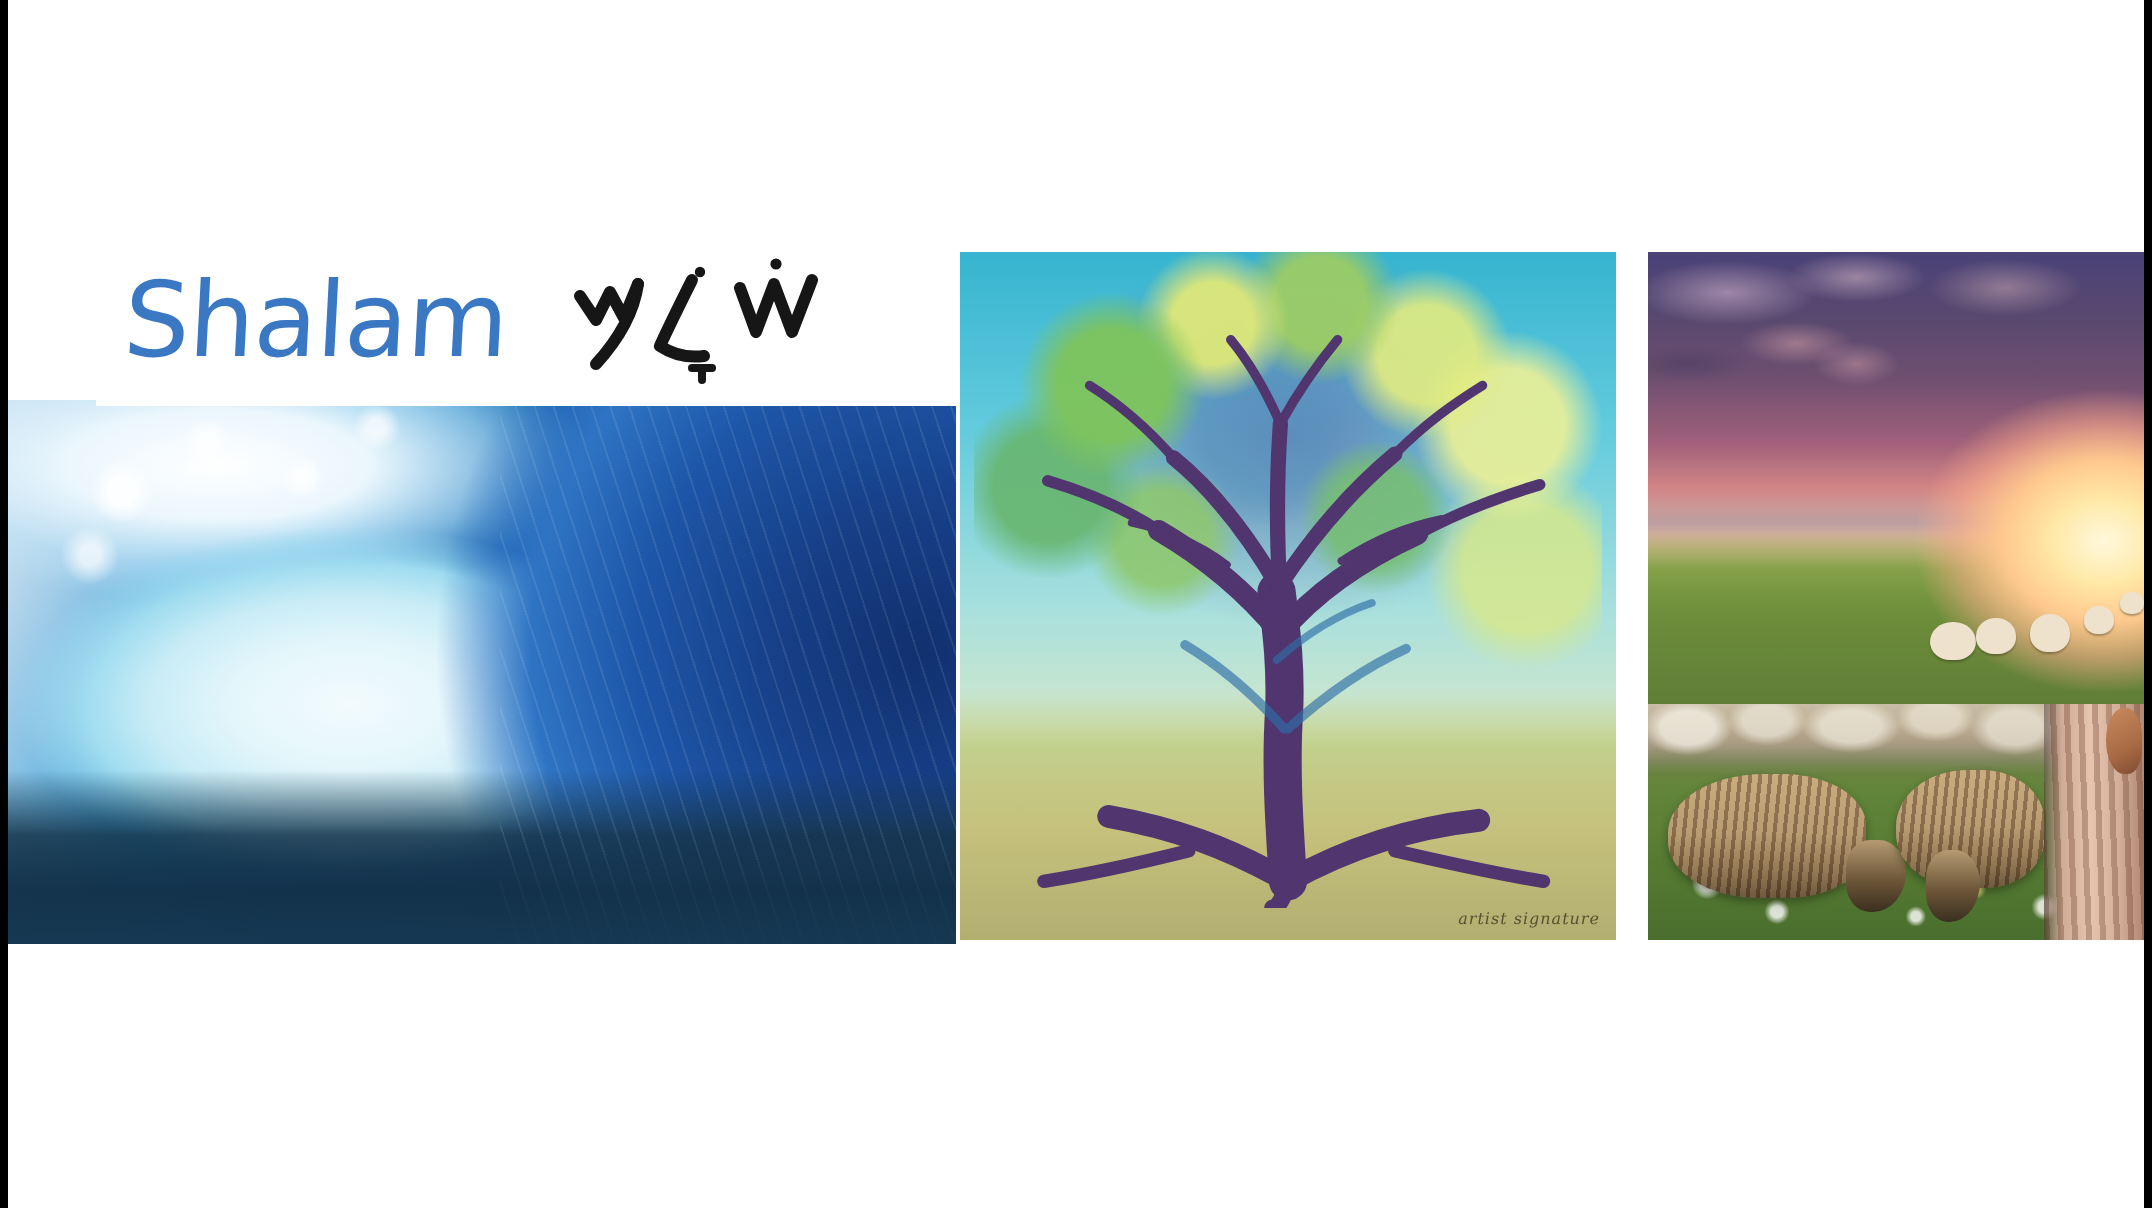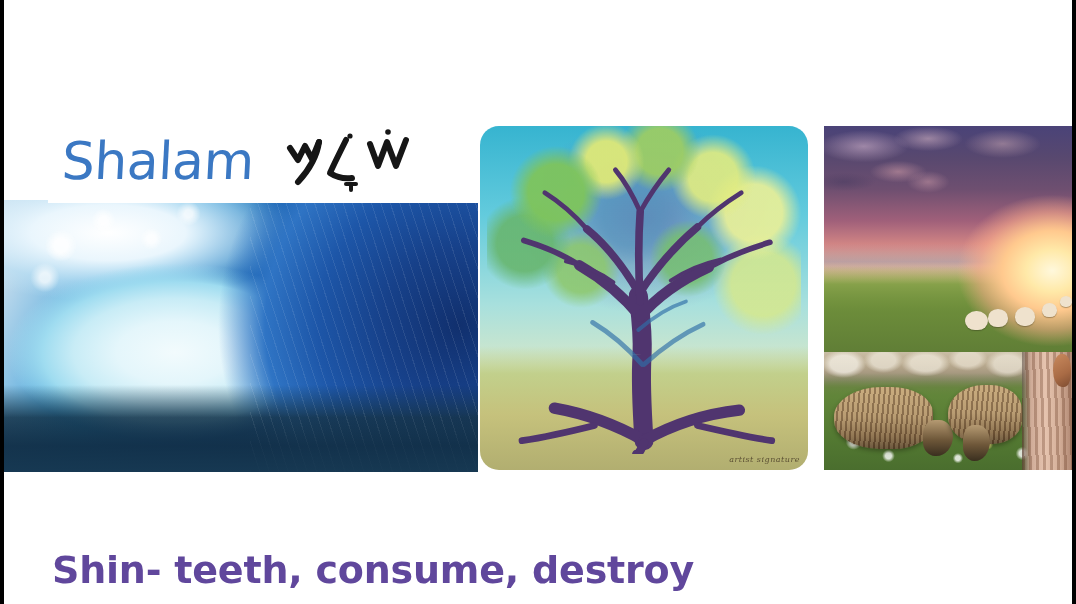--- a/index.html
+++ b/index.html
@@ -142,21 +142,20 @@
     background:
       
       linear-gradient(to bottom,
         rgba(170,198,120,0) 64%,
         rgba(186,200,120,0.75) 72%,
         rgba(196,190,118,0.9) 84%,
         rgba(176,172,110,0.95) 100%),
       
       linear-gradient(to bottom, #36b4d0 0%, #63cbdd 26%, #a8e0dd 52%, #d9e8c8 72%, #cdd79a 100%);
     position: absolute;
-    border-radius: 19px;
   }
   .tree-canopy {
     position: absolute;
     left: 2%; top: 0;
     width: 96%; height: 74%;
     background:
       radial-gradient(circle at 22% 26%, rgba(126,196,92,0.95) 0 9%, rgba(126,196,92,0) 15%),
       radial-gradient(circle at 38% 14%, rgba(222,232,120,0.95) 0 7%, rgba(222,232,120,0) 13%),
       radial-gradient(circle at 55% 10%, rgba(160,206,96,0.9) 0 8%, rgba(160,206,96,0) 14%),
       radial-gradient(circle at 72% 20%, rgba(226,236,128,0.9) 0 8%, rgba(226,236,128,0) 14%),
@@ -400,15 +399,14 @@
         <circle cx="66" cy="10" r="2.6" fill="#161616" stroke="none"></circle>
         <path d="M62 58 L72 58" stroke-width="4"></path>
         <path d="M67 58 L67 64" stroke-width="4"></path>
 
         <path d="M86 18 L94 40 L103 16 L112 40 L122 14"></path>
         <circle cx="104" cy="6" r="2.8" fill="#161616" stroke="none"></circle>
       </svg>
     </span>
   </div>
 
-  <div class="caption">Shin- teeth, consume, destroy</div>
 
 </div>
 
 </body></html>

